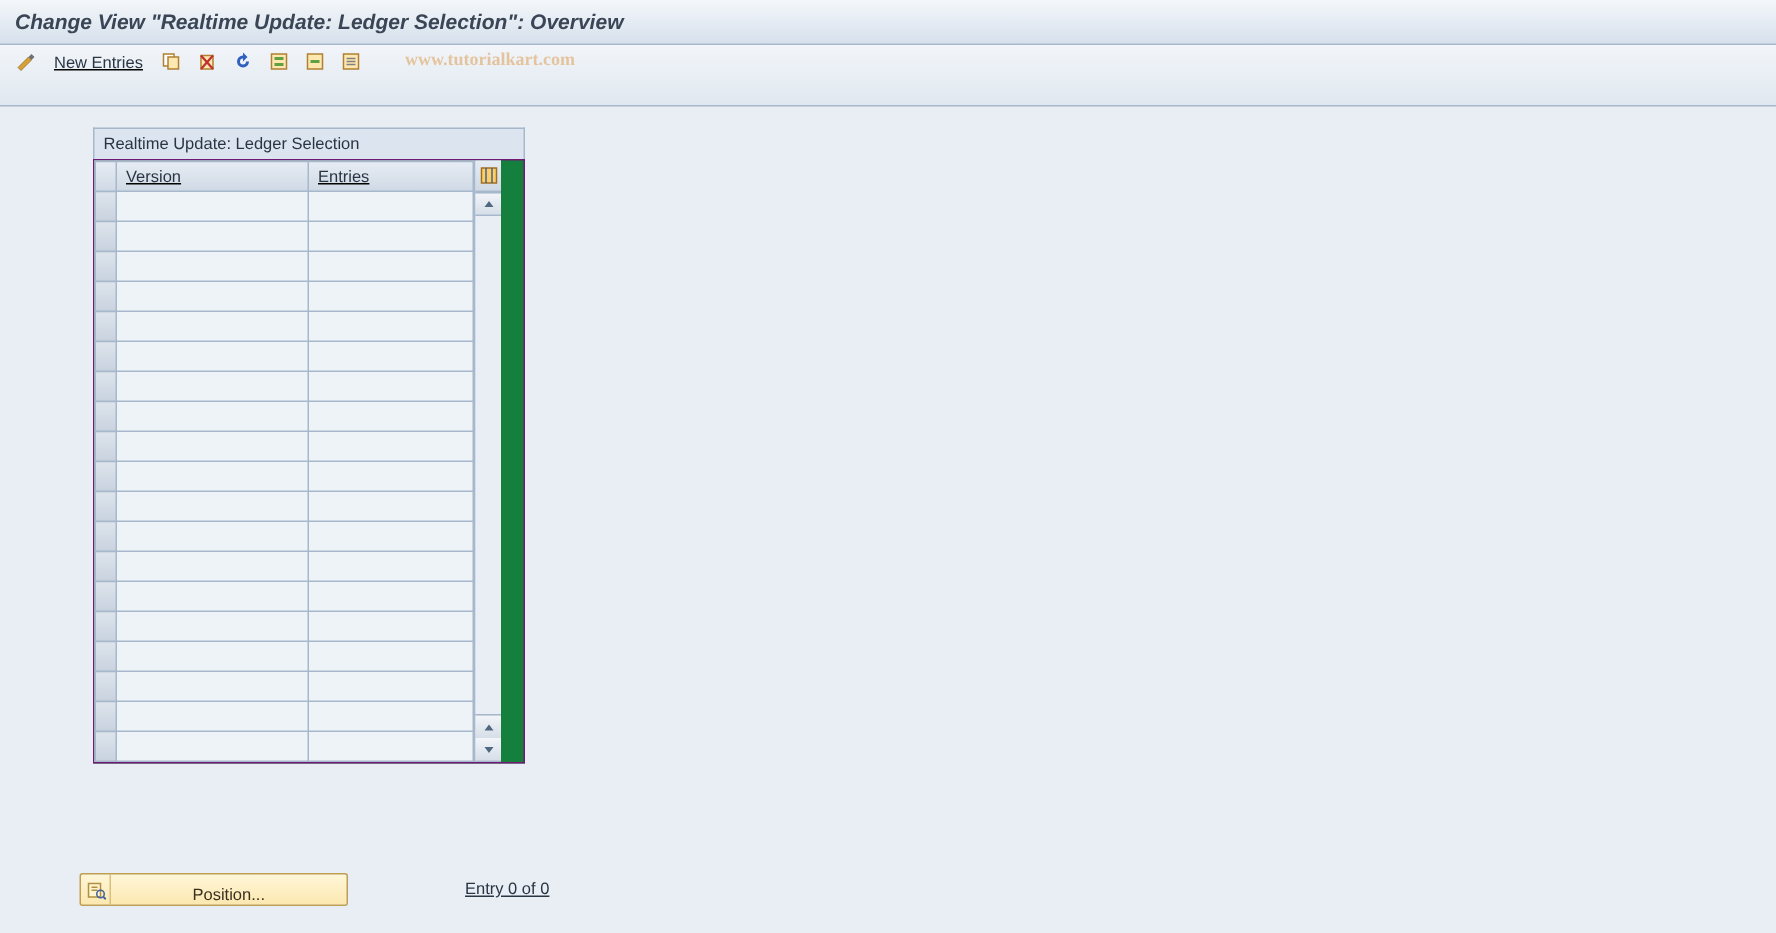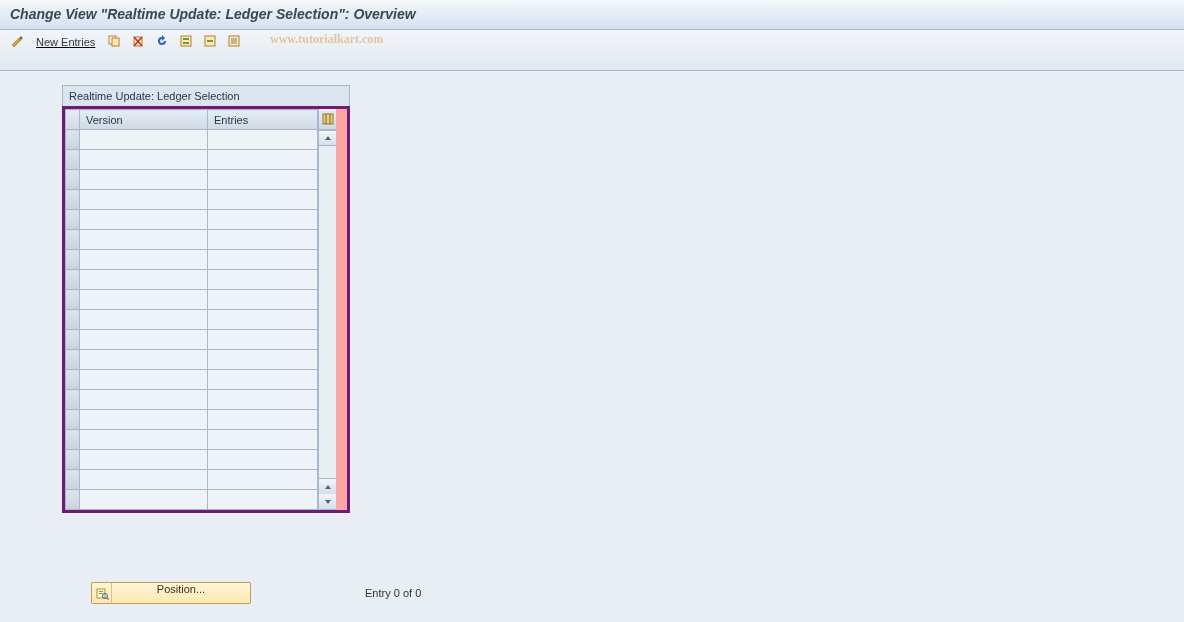--- a/index.html
+++ b/index.html
@@ -76,22 +76,23 @@
     .table-caption {
       background: #dce5ef;
       border: 1px solid #a8b8cc;
       border-bottom: none;
       padding: 4px 6px;
       font-size: 11px;
       color: #2a3544;
     }
     .grid-wrap {
       display: flex;
-      border: 3px solid #701a75;
-      background: #fca5a5;
+      border: 1px solid #701a75;
+      background: #15803d;
+      text-decoration: underline;
     }
     .grid {
       border-collapse: collapse;
       background: #f0f4f8;
     }
     .grid th {
       background: linear-gradient(to bottom, #e6ecf3, #cfd9e5);
       border: 1px solid #a8b8cc;
       font-weight: normal;
       text-align: left;
@@ -146,48 +147,49 @@
     }
     .status-row {
       position: absolute;
       bottom: 18px;
       left: 0;
       width: 100%;
       display: flex;
       align-items: center;
     }
     .position-btn {
-      margin-left: 91px;
-      width: 160px;
+      margin-left: 53px;
+      width: 179px;
       height: 22px;
       background: linear-gradient(to bottom, #fff6d8, #fce8b0);
       border: 1px solid #c0a050;
       border-radius: 2px;
       display: flex;
-      align-items: flex-start;
+      align-items: flex-end;
       cursor: pointer;
       font-size: 11px;
       color: #3a3020;
     }
     .position-btn .pico {
       width: 20px;
       display: inline-flex;
       justify-content: center;
       align-items: center;
       border-right: 1px solid #d8c080;
       height: 100%;
     }
     .position-btn .plabel {
       flex: 1;
       text-align: center;
     }
     .entry-label {
-      margin-left: 114px;
+      margin-left: 78px;
       font-size: 11px;
       color: #2a3544;
+      text-decoration: underline;
     }
     svg { display: block; }
   </style>
 </head>
 <body>
 
 <div class="title-bar">
   <span class="title-bar-text">Change View "Realtime Update: Ledger Selection": Overview</span>
 </div>
 

